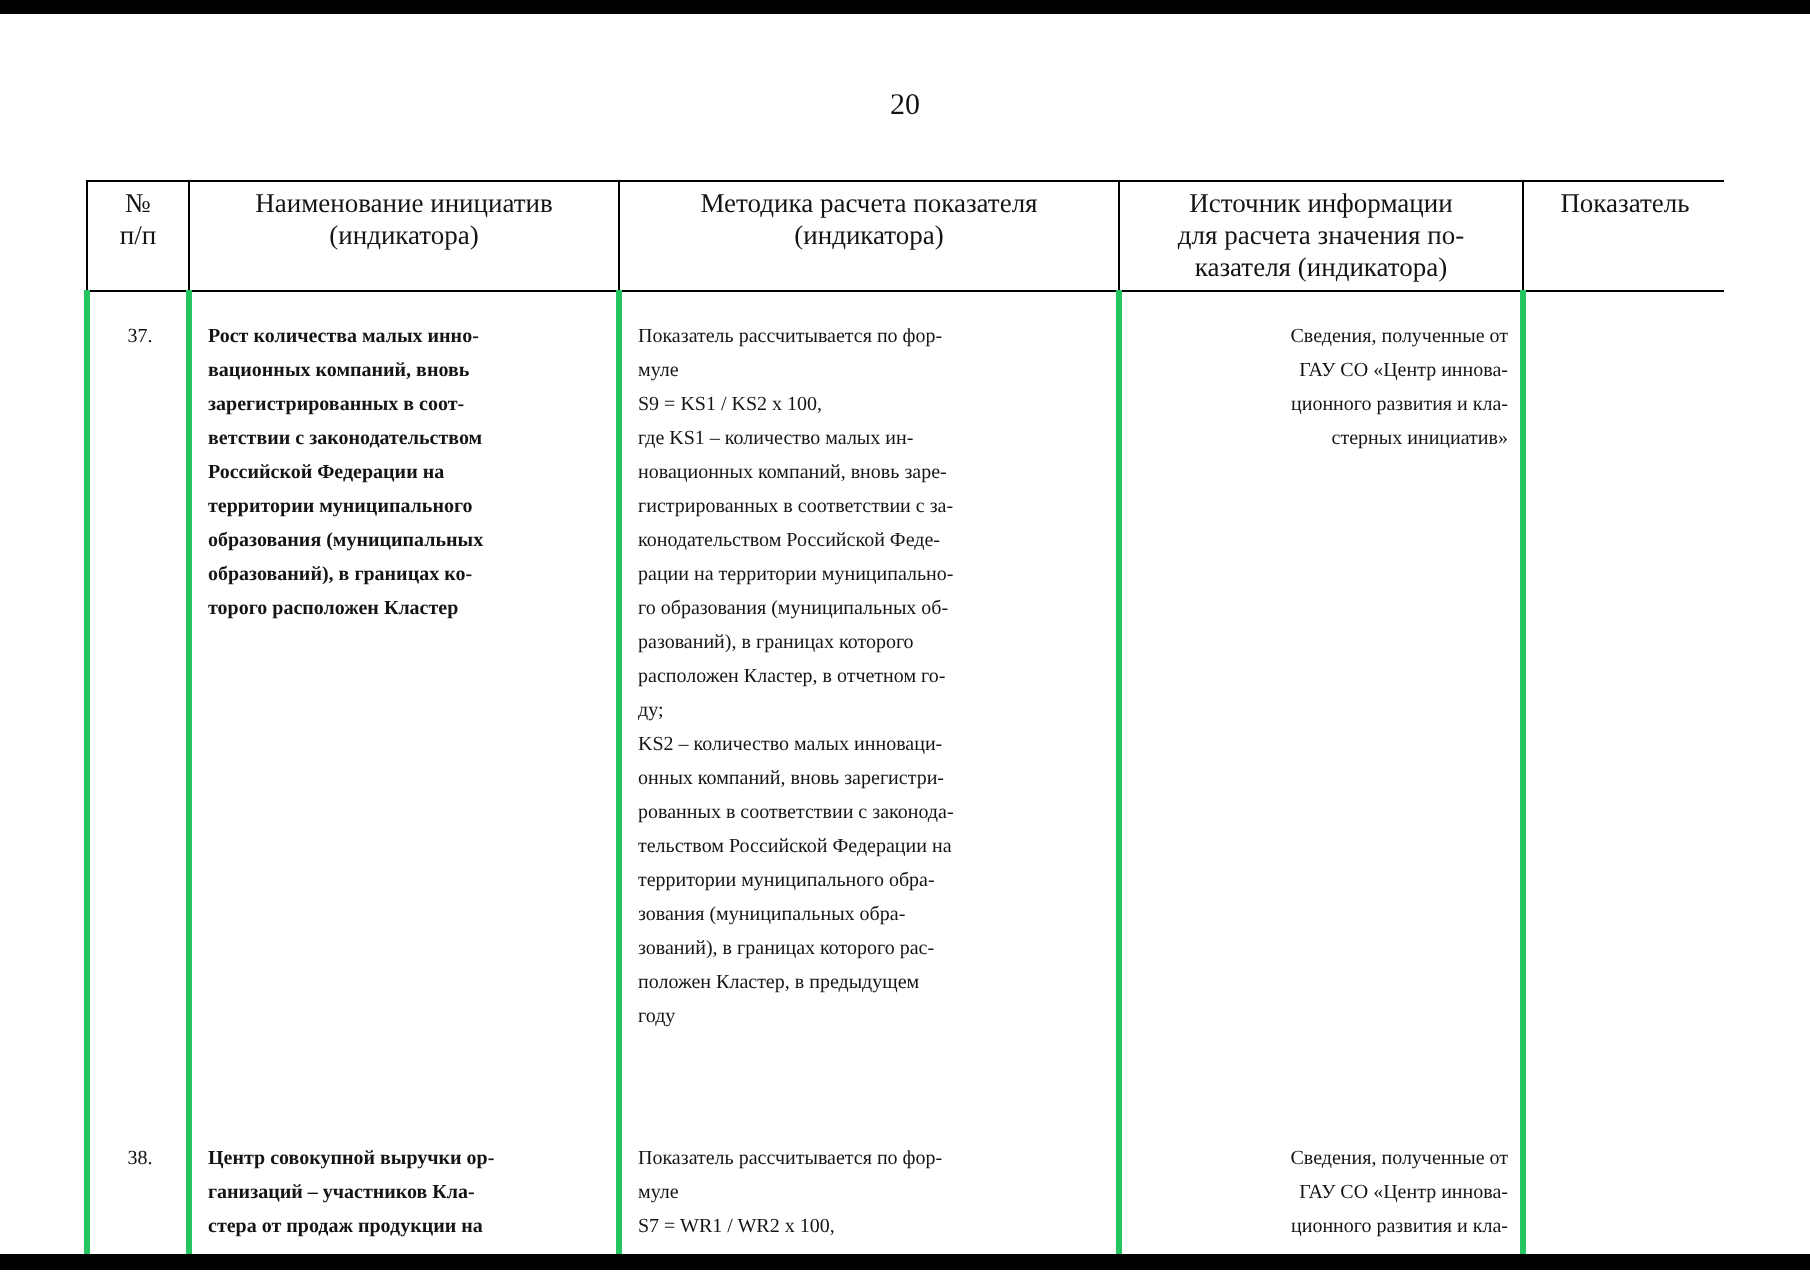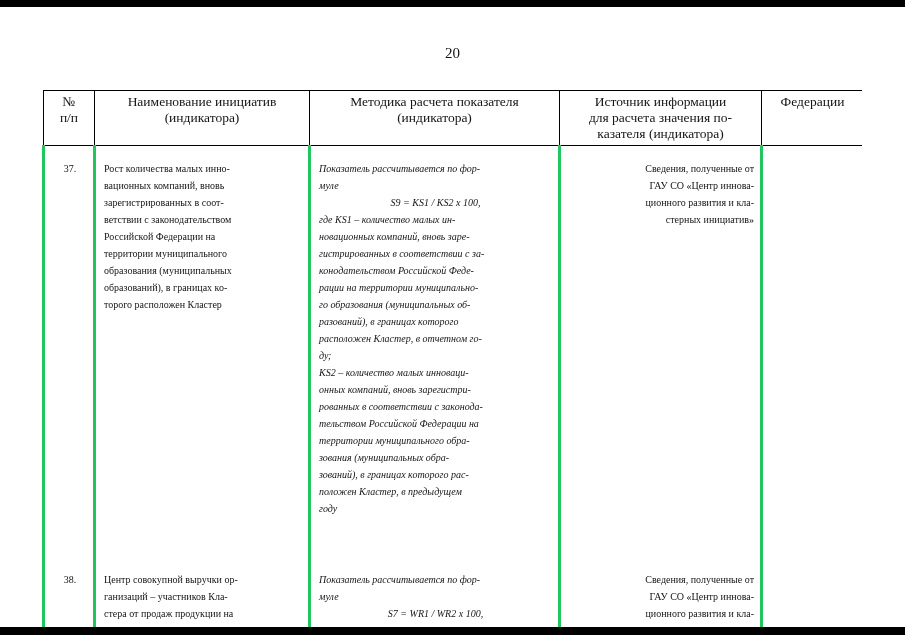--- a/index.html
+++ b/index.html
@@ -56,25 +56,25 @@
   table.doc-table td {
     border-left: 3px solid #22c55e;
     border-right: 1px solid #000;
     vertical-align: top;
     font-size: 10px;
     line-height: 17px;
     padding: 14px 6px 0 8px;
   }
   tr.body-row-2 td { padding-top: 26px; }
   td.col-num { text-align: center; padding-left: 2px; padding-right: 2px; }
-  td.col-name { padding-left: 10px; padding-right: 8px; }
-  td.col-method { padding-left: 8px; padding-right: 4px; font-style: italic; }
+  td.col-name { padding-left: 10px; padding-right: 8px; font-weight: bold; }
+  td.col-method { padding-left: 8px; padding-right: 4px; }
   td.col-source { padding-left: 10px; padding-right: 6px; text-align: right; }
   .pre { white-space: pre-line; }
-  .formula { text-align: center; white-space: pre-line; }
+  .formula { white-space: pre-line; }
 </style>
 </head>
 <body>
 
 <div class="scan-bar top"></div>
 
 <div class="page-number">20</div>
 
 <div class="table-wrap">
   <table class="doc-table">
@@ -89,21 +89,21 @@
       <tr>
         <th>№
 п/п</th>
         <th>Наименование инициатив
 (индикатора)</th>
         <th>Методика расчета показателя
 (индикатора)</th>
         <th>Источник информации
 для расчета значения по-
 казателя (индикатора)</th>
-        <th>Федерации</th>
+        <th>Показатель</th>
       </tr>
     </thead>
     <tbody>
       <tr class="body-row-1">
         <td class="col-num">37.</td>
         <td class="col-name pre">Рост количества малых инно-
 вационных компаний, вновь
 зарегистрированных в соот-
 ветствии с законодательством
 Российской Федерации на

